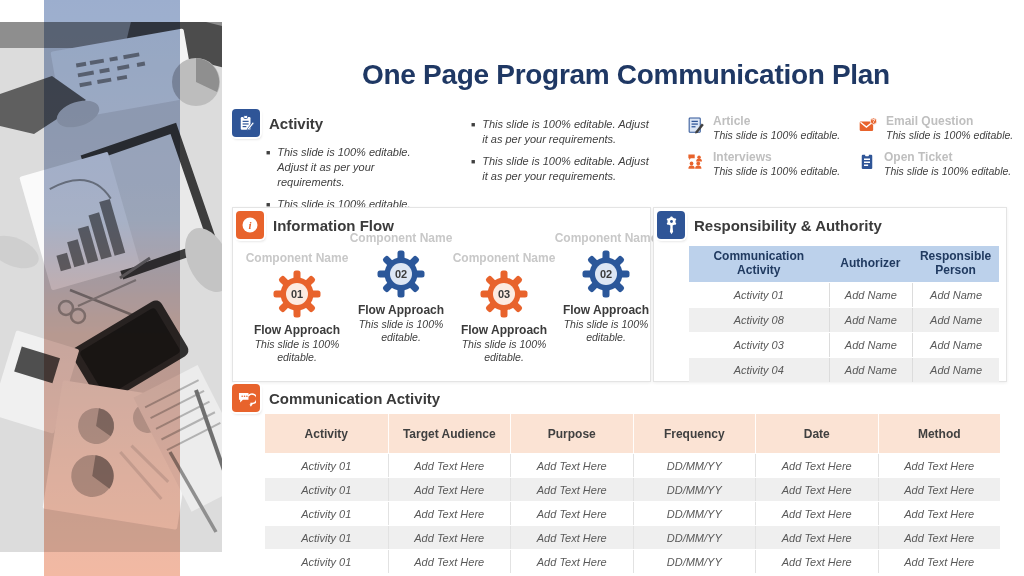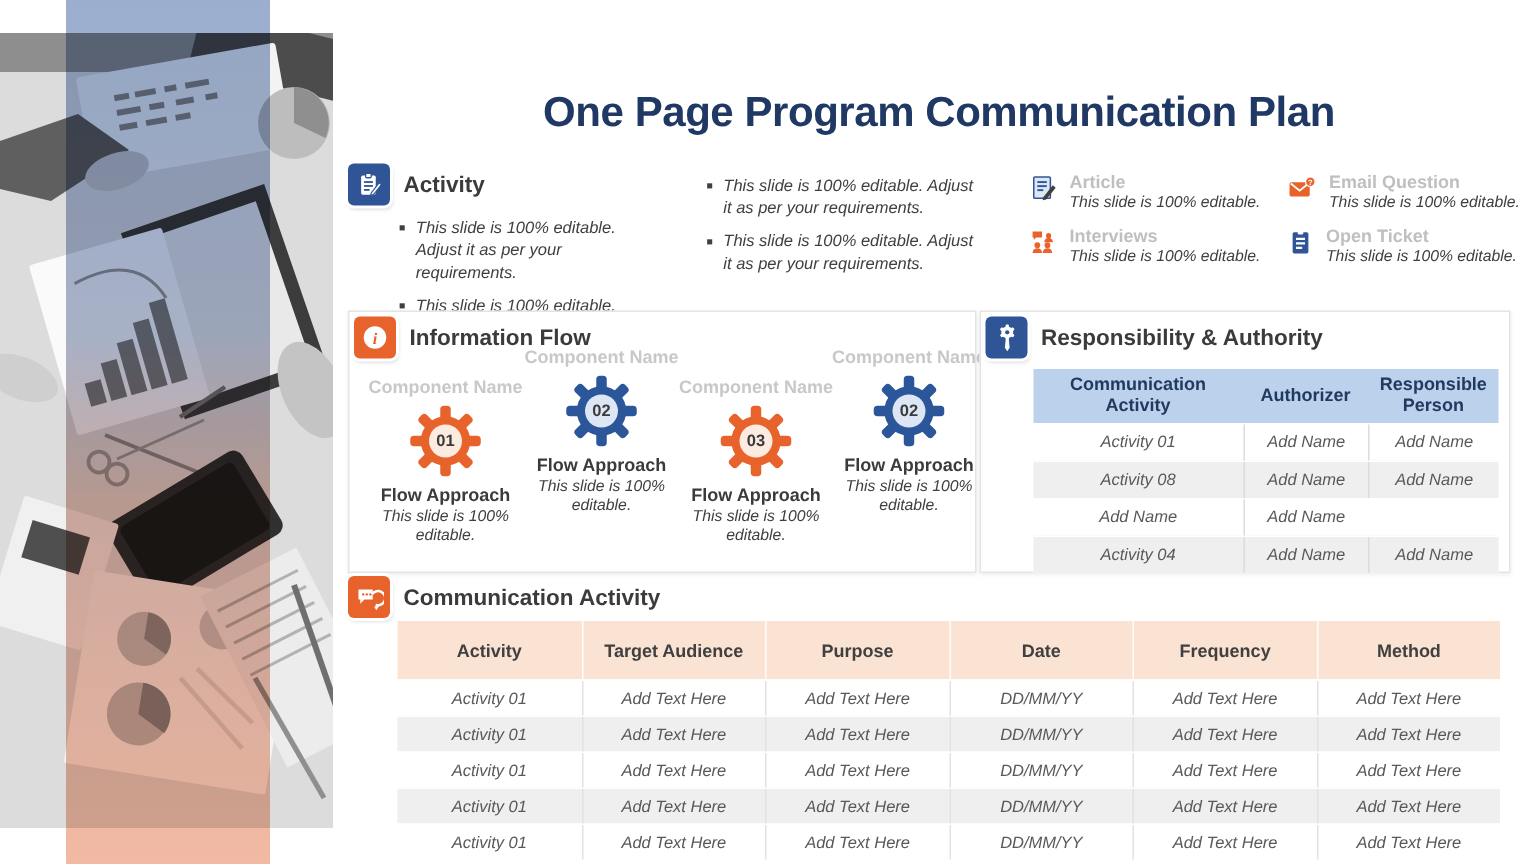--- a/index.html
+++ b/index.html
@@ -386,20 +386,21 @@
           <div class="resp-cell">Activity 01</div>
           <div class="resp-cell">Add Name</div>
           <div class="resp-cell">Add Name</div>
         </div>
         <div class="resp-row row-alt">
           <div class="resp-cell">Activity 08</div>
           <div class="resp-cell">Add Name</div>
           <div class="resp-cell">Add Name</div>
         </div>
         <div class="resp-row row-plain">
+          <div class="resp-cell">Activity 03</div>
           <div class="resp-cell">Add Name</div>
           <div class="resp-cell">Add Name</div>
         </div>
         <div class="resp-row row-alt">
           <div class="resp-cell">Activity 04</div>
           <div class="resp-cell">Add Name</div>
           <div class="resp-cell">Add Name</div>
         </div>
       </div>
     </div>
@@ -418,22 +419,22 @@
         </span>
         <span class="sec-title">Communication Activity</span>
       </div>
     </div>
 
     <div class="comm-table">
       <div class="comm-hrow">
         <div class="comm-hcell">Activity</div>
         <div class="comm-hcell">Target Audience</div>
         <div class="comm-hcell">Purpose</div>
+        <div class="comm-hcell">Frequency</div>
         <div class="comm-hcell">Date</div>
-        <div class="comm-hcell">Frequency</div>
         <div class="comm-hcell">Method</div>
       </div>
       <div class="comm-row row-plain">
         <div class="comm-cell">Activity 01</div>
         <div class="comm-cell">Add Text Here</div>
         <div class="comm-cell">Add Text Here</div>
         <div class="comm-cell">DD/MM/YY</div>
         <div class="comm-cell">Add Text Here</div>
         <div class="comm-cell">Add Text Here</div>
       </div>

